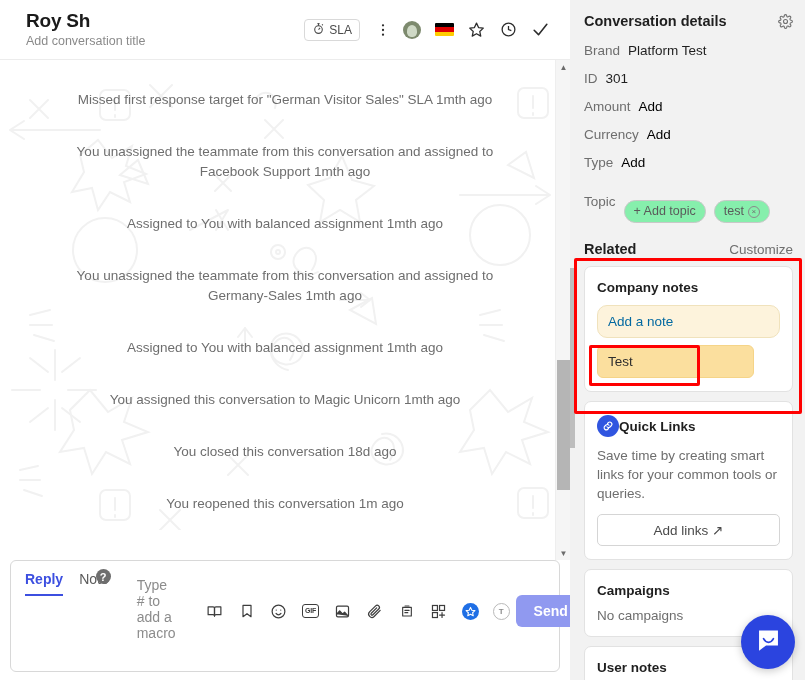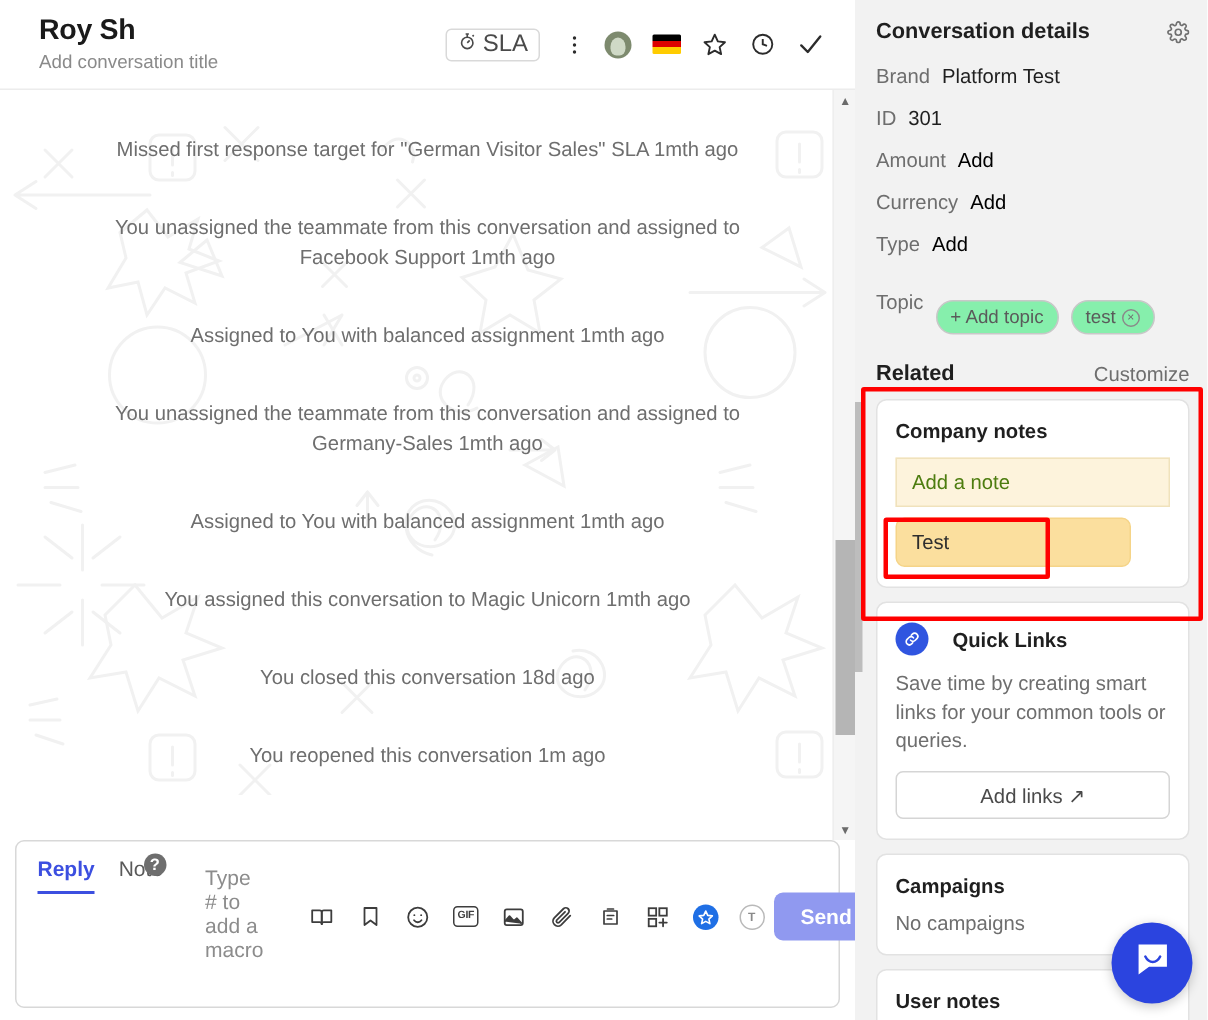--- a/index.html
+++ b/index.html
@@ -29,21 +29,21 @@
     font-size: 19px; font-weight: bold; color: #1a1a1a;
     line-height: 22px; letter-spacing: -0.2px;
   }
   .conv-subtitle {
     font-size: 12.5px; color: #8a8a8a; line-height: 16px; margin-top: 1px;
   }
   .header-actions { display: flex; align-items: center; gap: 0px; }
   .sla-badge {
     display: inline-flex; align-items: center; gap: 4px;
     border: 1px solid #d9d9d9; border-radius: 4px;
-    padding: 3px 7px; font-size: 16px; color: #4a4a4a;
+    padding: 3px 7px; font-size: 12px; color: #4a4a4a;
     background: #fff; margin-right: 10px; height: 22px;
   }
   .hicon {
     width: 26px; height: 26px;
     display: inline-flex; align-items: center; justify-content: center;
     color: #2c2c2c; cursor: pointer;
   }
   .hicon.spaced { margin: 0 3px; }
   .avatar-circle {
     width: 18px; height: 18px; border-radius: 50%;
@@ -203,30 +203,30 @@
   }
   .sb-section-head h3 { font-size: 14.5px; font-weight: bold; color: #1f1f1f; }
   .customize-link { font-size: 13.5px; color: #6e6e6e; cursor: pointer; }
 
   .card {
     background: #fff; border: 1px solid #e2e2e2; border-radius: 7px;
     padding: 13px 12px; margin-bottom: 9px;
   }
   .card h4 { font-size: 13.5px; font-weight: bold; color: #1f1f1f; margin-bottom: 10px; }
   .note-input {
-    background: #fdf3dc; border: 1px solid #f0e2bc; border-radius: 0;
-    padding: 8px 10px; font-size: 13.5px; color: #4d7c0f;
+    background: #fdf3dc; border: 1px solid #f0e2bc; border-radius: 10px;
+    padding: 8px 10px; font-size: 13.5px; color: #0369a1;
     margin-bottom: 7px; cursor: text;
   }
   .note-item {
     background: #fbdf9e; border: 1px solid #f5d488; border-radius: 6px;
     padding: 8px 10px; font-size: 13.5px; color: #2e2e2e; cursor: pointer;
     width: 86%;
   }
-  .ql-head { display: flex; align-items: center; gap: 16px; margin-bottom: 9px; }
+  .ql-head { display: flex; align-items: center; gap: 0; margin-bottom: 9px; }
   .ql-badge {
     width: 22px; height: 22px; border-radius: 50%;
     background: #3055e0; display: flex; align-items: center; justify-content: center;
     color: #fff;
   }
   .ql-title { font-size: 13.5px; font-weight: bold; color: #1f1f1f; }
   .ql-desc { font-size: 13.5px; color: #6e6e6e; line-height: 19px; margin-bottom: 11px; }
   .ql-btn {
     display: block; width: 100%; text-align: center;
     border: 1px solid #d5d5d5; border-radius: 5px;

